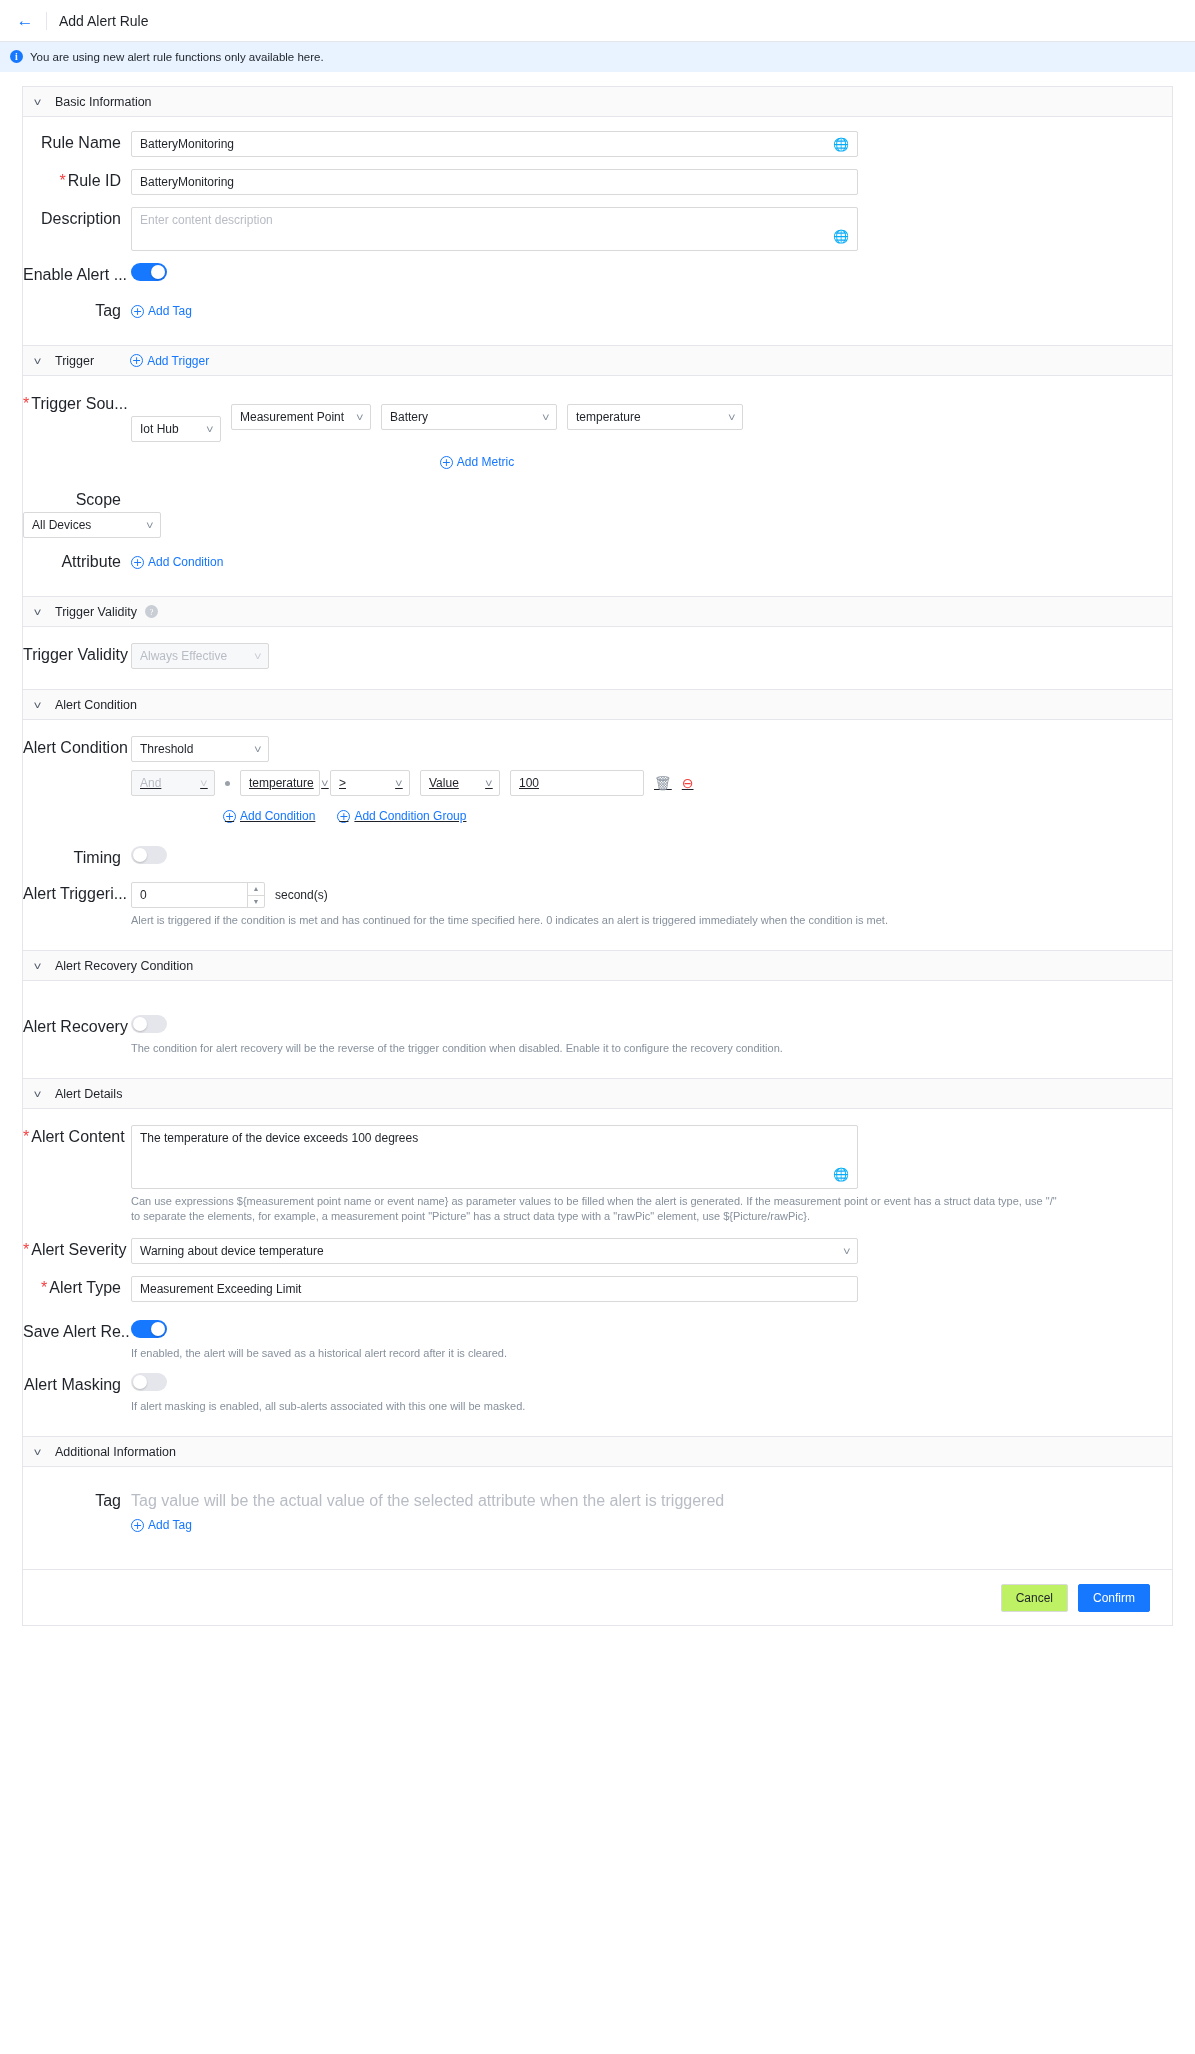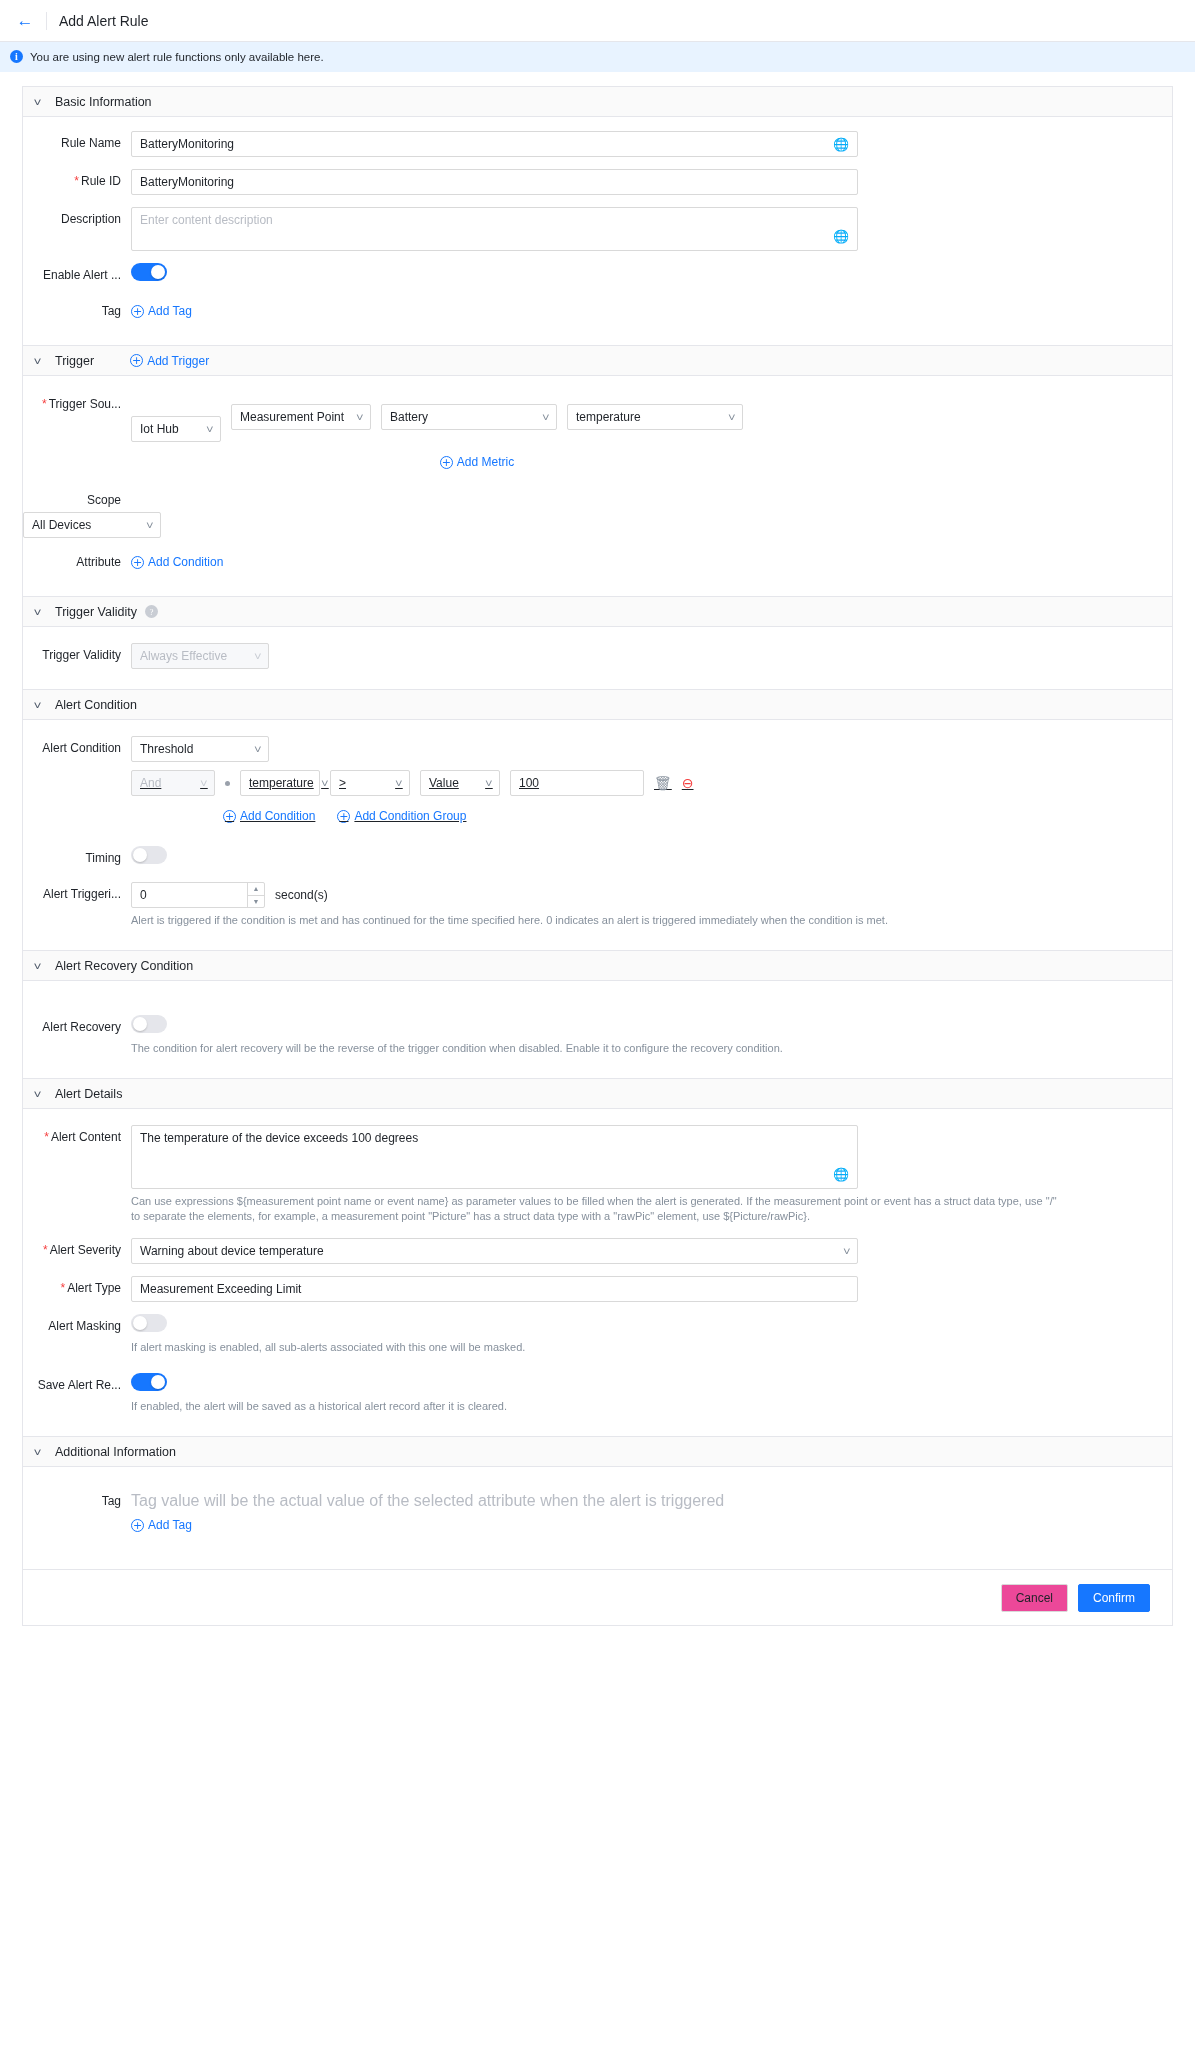--- a/index.html
+++ b/index.html
@@ -93,21 +93,21 @@
   
   .row {
     display: flex;
     align-items: flex-start;
     margin-bottom: 12px;
   }
   .label {
     width: 108px;
     text-align: right;
     padding-right: 10px;
-    font-size: 12px;
+    font-size: 16px;
     color: #1f2329;
     line-height: 24px;
     flex: none;
     white-space: nowrap;
     overflow: hidden;
   }
   .label .req { color: #f53f3f; margin-right: 2px; }
   .ctrl { flex: 1; }
 
   
@@ -281,21 +281,21 @@
     height: 28px;
     min-width: 62px;
     border-radius: 2px;
     font-size: 12px;
     display: inline-flex;
     align-items: center;
     justify-content: center;
     cursor: pointer;
     padding: 0 14px;
   }
-  .btn.default { border: 1px solid #d9d9d9; background: #ec4899; color: #1f2329; }
+  .btn.default { border: 1px solid #d9d9d9; background: #bef264; color: #1f2329; }
   .btn.primary { background: #1677ff; color: #fff; border: 1px solid #1677ff; }
 
   .bottom-space { height: 22px; }
 </style>
 </head>
 <body>
 
 <div class="page">
 
   <div class="topbar">
@@ -583,33 +583,33 @@
 
         <div class="row">
           <div class="label"><span class="req">*</span><span>Alert Type</span></div>
           <div class="ctrl">
             <div class="input w720">
               <span>Measurement Exceeding Limit</span>
             </div>
           </div>
         </div>
 
+        <div class="row" style="margin-top:18px;">
+          <div class="label">Save Alert Re...</div>
+          <div class="ctrl">
+            <div class="toggle on"><span class="knob"></span></div>
+            <div class="hint">If enabled, the alert will be saved as a historical alert record after it is cleared.</div>
+          </div>
+        </div>
+
         <div class="row">
           <div class="label">Alert Masking</div>
           <div class="ctrl">
             <div class="toggle"><span class="knob"></span></div>
             <div class="hint">If alert masking is enabled, all sub-alerts associated with this one will be masked.</div>
-          </div>
-        </div>
-
-        <div class="row" style="margin-top:18px;">
-          <div class="label">Save Alert Re...</div>
-          <div class="ctrl">
-            <div class="toggle on"><span class="knob"></span></div>
-            <div class="hint">If enabled, the alert will be saved as a historical alert record after it is cleared.</div>
           </div>
         </div>
 
       </div>
     </div>
 
     <div class="card last">
       <div class="section-head">
         <span class="chev">˅</span>
         <span>Additional Information</span>

